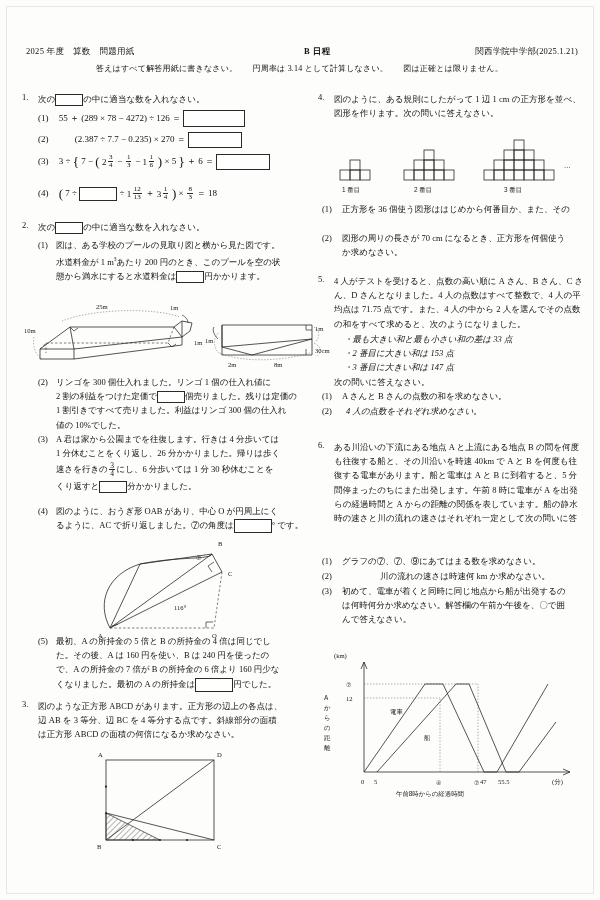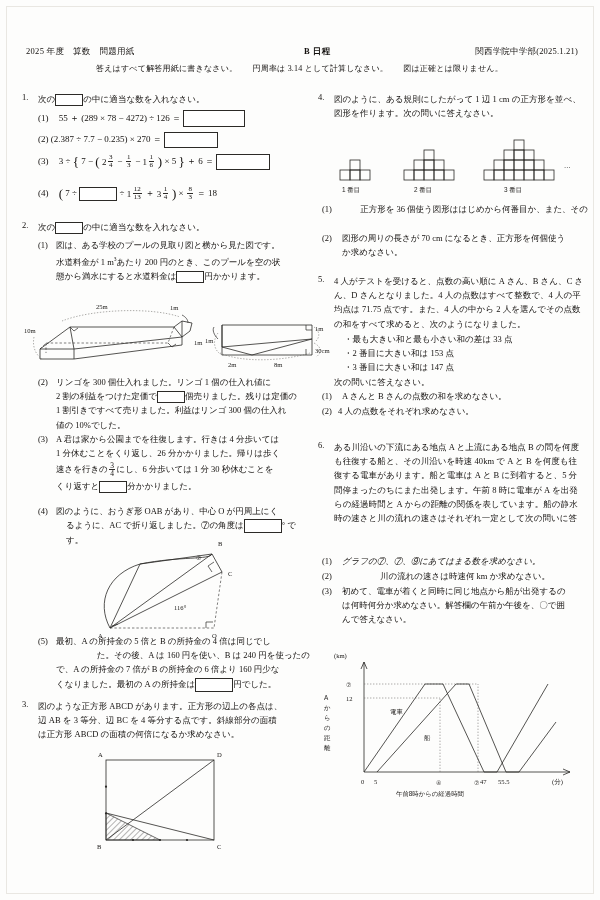--- a/index.html
+++ b/index.html
@@ -80,21 +80,21 @@
     </div>
 
     <div class="eq" style="left:16px;top:18px;">
       <span>(1)</span>
       <span style="margin-left:8px;">55 ＋ (289 × 78 − 4272) ÷ 126 ＝</span>
       <span class="abox xl"></span>
     </div>
 
     <div class="eq" style="left:16px;top:40px;">
       <span>(2)</span>
-      <span style="margin-left:0;text-align:right;">(2.387 ÷ 7.7 − 0.235) × 270 ＝</span>
+      <span style="margin-left:24px;text-align:right;">(2.387 ÷ 7.7 − 0.235) × 270 ＝</span>
       <span class="abox lg"></span>
     </div>
 
     <div class="eq" style="left:16px;top:62px;">
       <span>(3)</span>
       <span style="margin-left:8px;">3 ÷ <span class="big">{</span> 7 − <span class="big">(</span></span>
       <span class="mix"><span>2</span><span class="fr"><span class="n">3</span><span class="d">4</span></span></span>
       <span>−</span>
       <span class="fr"><span class="n">1</span><span class="d">3</span></span>
       <span>−</span>
@@ -177,21 +177,21 @@
       <span style="position:absolute;left:0;top:0;">(3)</span>
       <span class="ind" style="margin-left:18px;">A 君は家から公園までを往復します。行きは 4 分歩いては</span>
       <span class="ind" style="margin-left:18px;">1 分休むことをくり返し、26 分かかりました。帰りは歩く</span>
       <span class="ind" style="margin-left:18px;display:block;line-height:19px;"><span>速さを行きの</span><span class="fr" style="font-size:7.5px;"><span class="n">3</span><span class="d">4</span></span><span>にし、6 分歩いては 1 分 30 秒休むことを</span></span>
       <span class="ind" style="margin-left:18px;"><span>くり返すと</span><span class="abox sm"></span><span>分かかりました。</span></span>
     </div>
 
     <div class="sub" style="left:16px;top:412px;width:272px;">
       <span style="position:absolute;left:0;top:0;">(4)</span>
       <span class="ind" style="margin-left:18px;">図のように、おうぎ形 OAB があり、中心 O が円周上にく</span>
-      <span class="ind" style="margin-left:28px;"><span>るように、AC で折り返しました。⑦の角度は</span><span class="abox md"></span><span>°  です。</span></span>
+      <span class="ind" style="margin-left:18px;"><span>るように、AC で折り返しました。⑦の角度は</span><span class="abox md"></span><span>°  です。</span></span>
     </div>
 
     <svg width="230" height="100" style="position:absolute;left:40px;top:448px;">
       <path class="ln" d="M48,88 L78,24"></path>
       <path class="ln" d="M78,24 L150,14 L160,32"></path>
       <path class="ln" d="M48,88 L150,14"></path>
       <path class="ln" d="M48,88 L160,32"></path>
       <path class="ln" d="M48,88 C34,62 46,34 78,24"></path>
       <path class="ln" d="M78,24 C118,16 148,20 150,14"></path>
       <path class="dsh" d="M48,88 L152,88"></path>
@@ -203,21 +203,21 @@
       <text class="lbl" x="156" y="6">B</text>
       <text class="lbl" x="166" y="36">C</text>
       <text class="lbl" x="36" y="98">A</text>
       <text class="lbl" x="150" y="98">O</text>
       <text class="lbl-s" x="134" y="20">⑦</text>
     </svg>
 
     <div class="sub" style="left:16px;top:542px;width:272px;">
       <span style="position:absolute;left:0;top:0;">(5)</span>
       <span class="ind" style="margin-left:18px;">最初、A の所持金の 5 倍と B の所持金の 4 倍は同じでし</span>
-      <span class="ind" style="text-align:right;">た。その後、A は 160 円を使い、B は 240 円を使ったの</span>
+      <span class="ind" style="margin-left:18px;">た。その後、A は 160 円を使い、B は 240 円を使ったの</span>
       <span class="ind" style="margin-left:18px;">で、A の所持金の 7 倍が B の所持金の 6 倍より 160 円少な</span>
       <span class="ind" style="margin-left:18px;"><span>くなりました。最初の A の所持金は</span><span class="abox md"></span><span>円でした。</span></span>
     </div>
 
     <div class="qnum" style="left:0;top:607px;">3.</div>
     <div class="blk" style="left:16px;top:607px;width:272px;">
       <span class="ind">図のような正方形 ABCD があります。正方形の辺上の各点は、</span>
       <span class="ind"><span>辺 AB を 3 等分、辺 BC を 4 等分する点です。斜線部分の面積</span></span>
       <span class="ind">は正方形 ABCD の面積の何倍になるか求めなさい。</span>
     </div>
@@ -292,62 +292,62 @@
           <rect x="190" y="26" width="10" height="10"></rect>
         <rect x="200" y="26" width="10" height="10"></rect>
         <rect x="190" y="16" width="10" height="10"></rect>
       </g>
       <text class="lbl-jp" x="180" y="68">3 番目</text>
       <text class="lbl" x="240" y="44">…</text>
     </svg>
 
     <div class="sub" style="left:4px;top:110px;width:266px;">
       <span style="position:absolute;left:0;top:0;">(1)</span>
-      <span class="ind" style="margin-left:20px;text-align:right;">正方形を 36 個使う図形ははじめから何番目か、また、その</span>
+      <span class="ind" style="margin-left:20px;">正方形を 36 個使う図形ははじめから何番目か、また、その</span>
     </div>
     <div class="sub" style="left:4px;top:139px;width:266px;">
       <span style="position:absolute;left:0;top:0;">(2)</span>
       <span class="ind" style="margin-left:20px;">図形の周りの長さが 70 cm になるとき、正方形を何個使う</span>
       <span class="ind" style="margin-left:20px;">か求めなさい。</span>
     </div>
 
     <div class="qnum" style="left:0;top:182px;">5.</div>
     <div class="blk" style="left:16px;top:182px;width:258px;">
       <span class="ind">4 人がテストを受けると、点数の高い順に A さん、B さん、C さ</span>
       <span class="ind">ん、D さんとなりました。4 人の点数はすべて整数で、4 人の平</span>
       <span class="ind">均点は 71.75 点です。また、4 人の中から 2 人を選んでその点数</span>
       <span class="ind">の和をすべて求めると、次のようになりました。</span>
     </div>
-    <div class="blk" style="left:26px;top:240px;width:248px;">
+    <div class="blk" style="left:26px;top:240px;width:248px;font-style:italic;">
       <span class="ind">・最も大きい和と最も小さい和の差は 33 点</span>
       <span class="ind">・2 番目に大きい和は 153 点</span>
       <span class="ind">・3 番目に大きい和は 147 点</span>
     </div>
     <div class="blk" style="left:16px;top:283px;">次の問いに答えなさい。</div>
     <div class="sub" style="left:4px;top:297px;width:266px;">
       <span style="position:absolute;left:0;top:0;">(1)</span>
       <span class="ind" style="margin-left:20px;">A さんと B さんの点数の和を求めなさい。</span>
     </div>
     <div class="sub" style="left:4px;top:312px;width:266px;">
       <span style="position:absolute;left:0;top:0;">(2)</span>
-      <span class="ind" style="margin-left:16px;">4 人の点数をそれぞれ求めなさい。</span>
+      <span class="ind" style="margin-left:24px;font-style:italic;">4 人の点数をそれぞれ求めなさい。</span>
     </div>
 
     <div class="qnum" style="left:0;top:348px;">6.</div>
     <div class="blk" style="left:16px;top:348px;width:258px;">
       <span class="ind">ある川沿いの下流にある地点 A と上流にある地点 B の間を何度</span>
       <span class="ind">も往復する船と、その川沿いを時速 40km で A と B を何度も往</span>
       <span class="ind">復する電車があります。船と電車は A と B に到着すると、5 分</span>
       <span class="ind">間停まったのちにまた出発します。午前 8 時に電車が A を出発</span>
       <span class="ind">らの経過時間と A からの距離の関係を表しています。船の静水</span>
       <span class="ind">時の速さと川の流れの速さはそれぞれ一定として次の問いに答</span>
     </div>
     <div class="sub" style="left:4px;top:462px;width:266px;">
       <span style="position:absolute;left:0;top:0;">(1)</span>
-      <span class="ind" style="margin-left:20px;font-style:italic;">グラフの⑦、⑦、⑨にあてはまる数を求めなさい。</span>
+      <span class="ind" style="margin-left:20px;">グラフの⑦、⑦、⑨にあてはまる数を求めなさい。</span>
     </div>
     <div class="sub" style="left:4px;top:477px;width:266px;">
       <span style="position:absolute;left:0;top:0;">(2)</span>
       <span class="ind" style="margin-left:20px;text-align:center;">川の流れの速さは時速何 km か求めなさい。</span>
     </div>
     <div class="sub" style="left:4px;top:492px;width:266px;">
       <span style="position:absolute;left:0;top:0;">(3)</span>
       <span class="ind" style="margin-left:20px;">初めて、電車が着くと同時に同じ地点から船が出発するの</span>
       <span class="ind" style="margin-left:20px;">は何時何分か求めなさい。解答欄の午前か午後を、〇で囲</span>
       <span class="ind" style="margin-left:20px;">んで答えなさい。</span>

